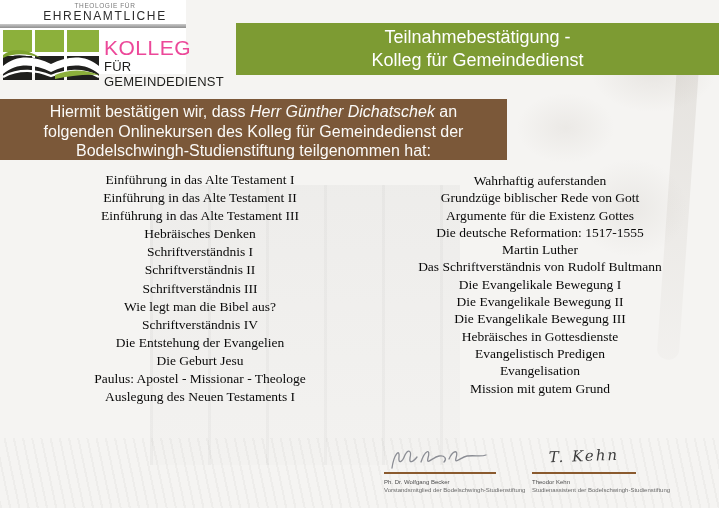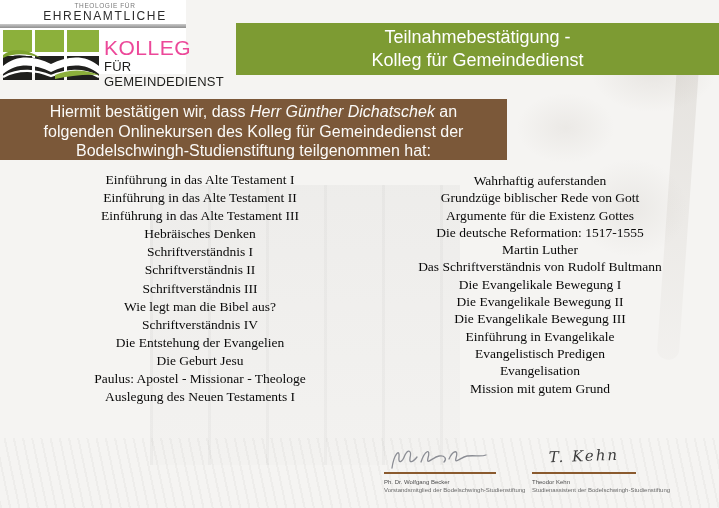--- a/index.html
+++ b/index.html
@@ -134,21 +134,21 @@
   <div class="col col-right">
     <div class="course">Wahrhaftig auferstanden</div>
     <div class="course">Grundzüge biblischer Rede von Gott</div>
     <div class="course">Argumente für die Existenz Gottes</div>
     <div class="course">Die deutsche Reformation: 1517-1555</div>
     <div class="course">Martin Luther</div>
     <div class="course">Das Schriftverständnis von Rudolf Bultmann</div>
     <div class="course">Die Evangelikale Bewegung I</div>
     <div class="course">Die Evangelikale Bewegung II</div>
     <div class="course">Die Evangelikale Bewegung III</div>
-    <div class="course">Einführung in Evangelikale</div>
+    <div class="course">Hebräisches in Gottesdienste</div>
     <div class="course">Evangelistisch Predigen</div>
     <div class="course">Evangelisation</div>
     <div class="course">Mission mit gutem Grund</div>
   </div>
 
 
   <div class="sig sig-1">
     <div class="scrawl-box">
       <svg class="scrawl" viewBox="0 0 104 28" aria-hidden="true">
         <path d="M6,24 C8,10 14,4 13,13 C12,20 16,19 19,11 C22,5 26,6 24,14 C23,20 27,18 31,13" stroke="#8b8d94" stroke-width="1.3" fill="none" stroke-linecap="round"></path>

